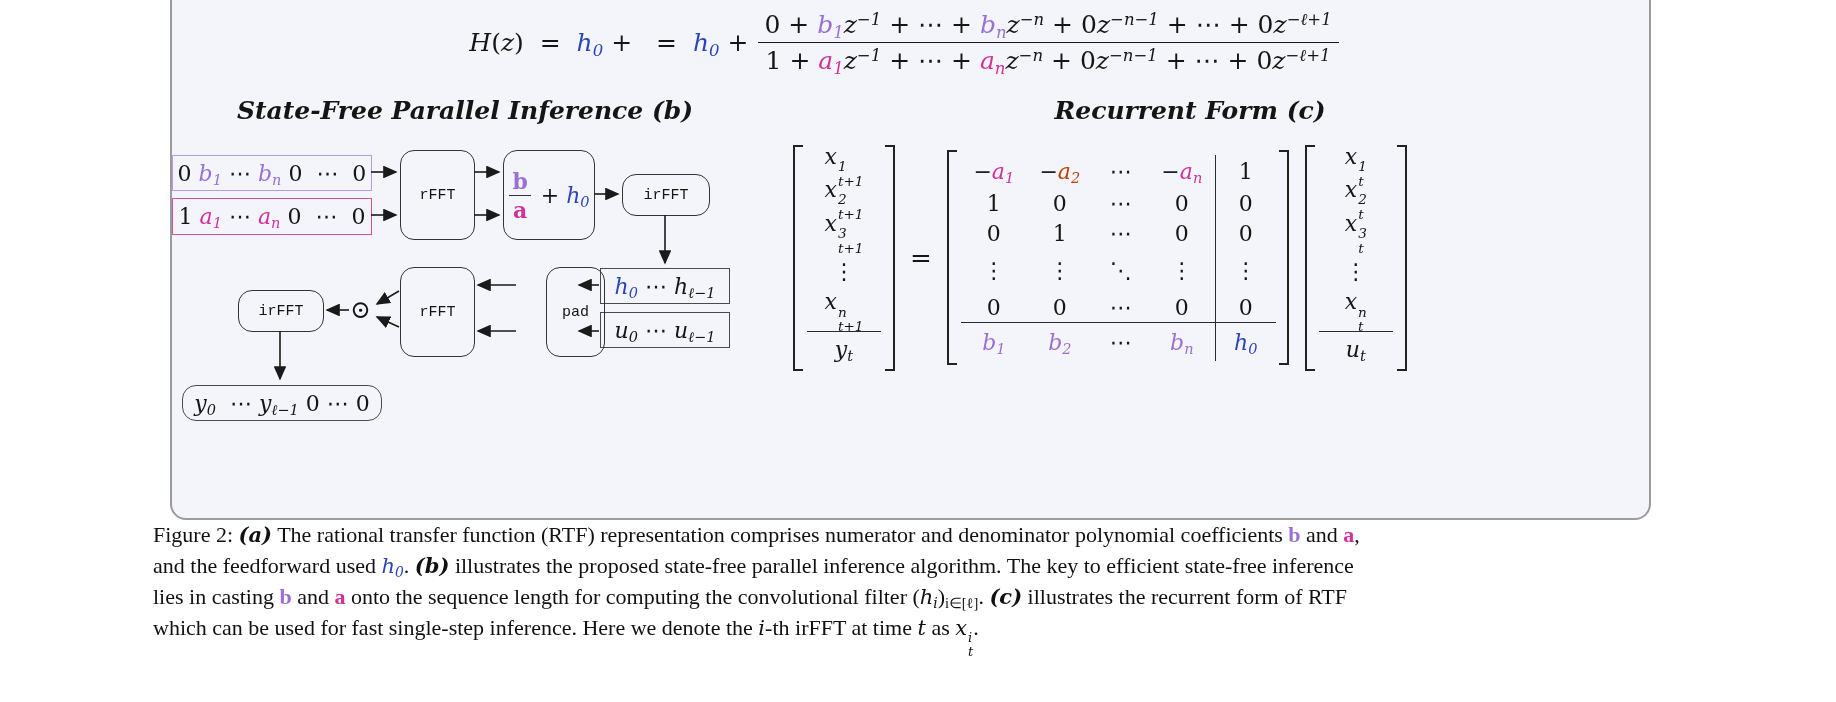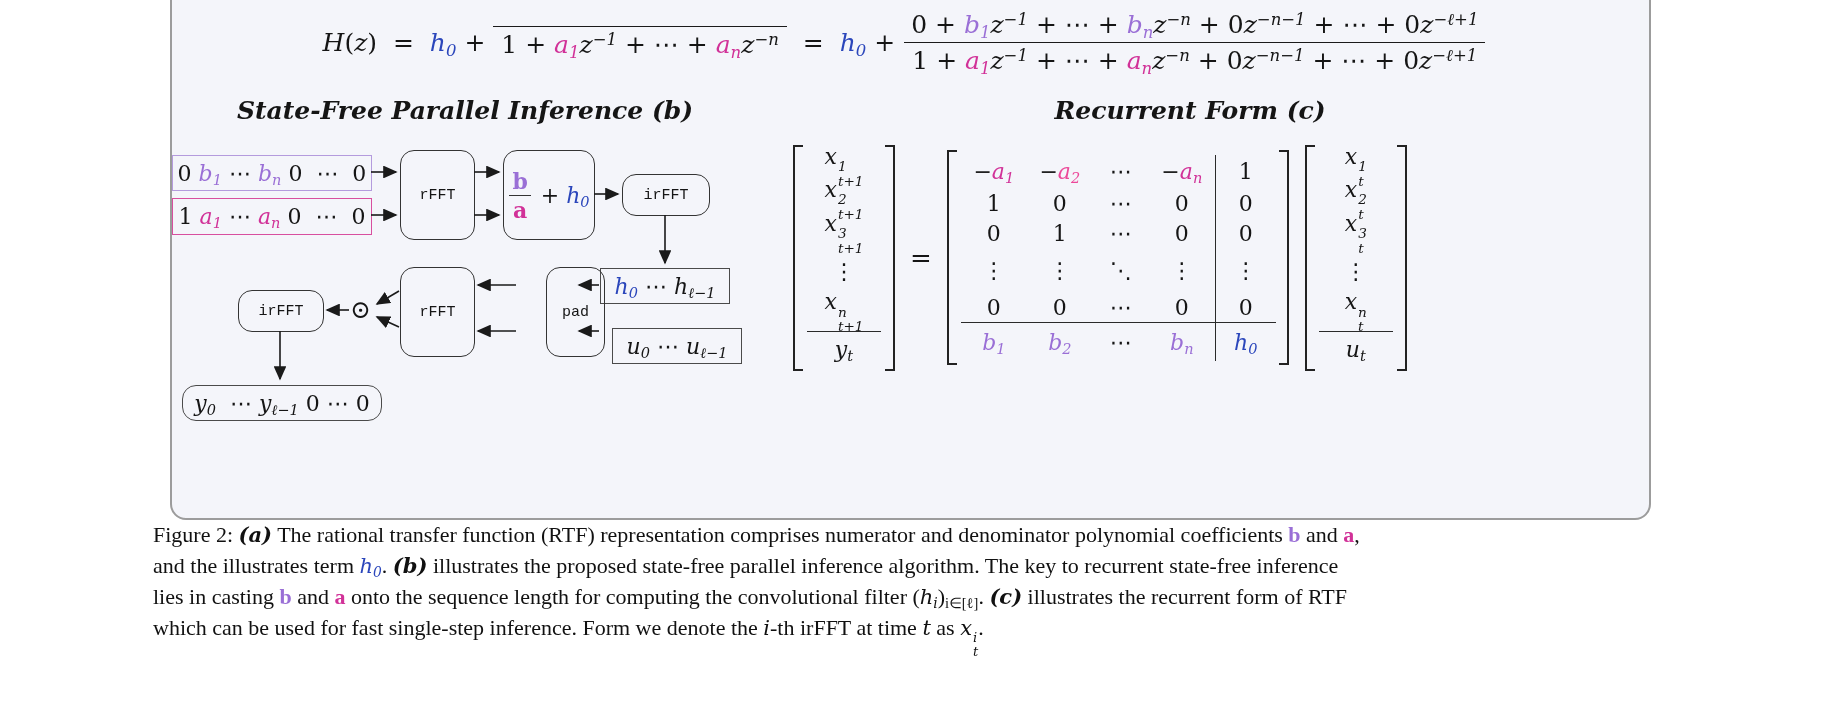--- a/index.html
+++ b/index.html
@@ -79,21 +79,20 @@
 </head>
 <body>
 
 <div class="page">
 
   <div class="panel"></div>
 
   <div class="formula">
     <span class="mtx"><span class="tk i">H</span><span class="tk r">(</span><span class="tk i">z</span><span class="tk r">)</span><span class="tk r">&nbsp;&nbsp;=&nbsp;&nbsp;</span><span class="tk i" style="color: rgb(43, 70, 187);">h<sub>0</sub></span><span class="tk r">&nbsp;+</span></span>
     <span class="frac">
-      <span class="den mtx"><span class="tk r">1 + </span><span class="tk i" style="color: rgb(209, 49, 152);">a<sub>1</sub></span><span class="tk i">z<sup>−1</sup></span><span class="tk r"> + ⋯ + </span><span class="tk i" style="color: rgb(209, 49, 152);">a<sub>n</sub></span><span class="tk i">z<sup>−n</sup></span></span>
     </span>
     <span class="mtx"><span class="tk r">&nbsp;=&nbsp;&nbsp;</span><span class="tk i" style="color: rgb(43, 70, 187);">h<sub>0</sub></span><span class="tk r">&nbsp;+</span></span>
     <span class="frac">
       <span class="num mtx"><span class="tk r">0 + </span><span class="tk i" style="color: rgb(154, 111, 214);">b<sub>1</sub></span><span class="tk i">z<sup>−1</sup></span><span class="tk r"> + ⋯ + </span><span class="tk i" style="color: rgb(154, 111, 214);">b<sub>n</sub></span><span class="tk i">z<sup>−n</sup></span><span class="tk r"> + 0</span><span class="tk i">z<sup>−n−1</sup></span><span class="tk r"> + ⋯ + 0</span><span class="tk i">z<sup>−ℓ+1</sup></span></span>
       <span class="den mtx"><span class="tk r">1 + </span><span class="tk i" style="color: rgb(209, 49, 152);">a<sub>1</sub></span><span class="tk i">z<sup>−1</sup></span><span class="tk r"> + ⋯ + </span><span class="tk i" style="color: rgb(209, 49, 152);">a<sub>n</sub></span><span class="tk i">z<sup>−n</sup></span><span class="tk r"> + 0</span><span class="tk i">z<sup>−n−1</sup></span><span class="tk r"> + ⋯ + 0</span><span class="tk i">z<sup>−ℓ+1</sup></span></span>
     </span>
   </div>
 
   <div class="heading right">Recurrent Form (c)</div>
   <div class="heading left">State-Free Parallel Inference (b)</div>
@@ -119,21 +118,21 @@
       <span class="den mtx"><span class="tk b" style="color: rgb(209, 49, 152);">a</span></span>
     </span>
     <span class="mtx"><span class="tk r"> + </span><span class="tk i" style="color: rgb(43, 70, 187);">h<sub>0</sub></span></span>
   </div>
   <div class="rbox" style="left:622px;top:174px;width:86px;height:40px;">irFFT</div>
   <div class="sqbox mtx" style="left:600px;top:268px;width:128px;height:34px;">
       <span class="tk i" style="color: rgb(43, 70, 187);">h<sub>0</sub></span>
       <span class="tk r"> ⋯ </span>
       <span class="tk i">h<sub>ℓ−1</sub></span>
     </div>
-  <div class="sqbox mtx" style="left:600px;top:328px;width:128px;height:34px;margin-left:12px;">
+  <div class="sqbox mtx" style="left:600px;top:312px;width:128px;height:34px;">
       <span class="tk i">u<sub>0</sub></span>
       <span class="tk r"> ⋯ </span>
       <span class="tk i">u<sub>ℓ−1</sub></span>
     </div>
   <div class="rbox" style="left:517px;top:267px;width:57px;height:88px;margin-left:29px;">pad</div>
   <div class="rbox" style="left:400px;top:267px;width:73px;height:88px;">rFFT</div>
   <span class="odot mtx" style="left:350px;top:297px;">⊙</span>
   <div class="rbox" style="left:238px;top:290px;width:84px;height:40px;">irFFT</div>
   <div class="sqbox mtx" style="left:182px;top:385px;width:198px;height:34px;border-radius:14px;">
       <span class="tk i">y<sub>0</sub></span>
@@ -191,21 +190,21 @@
     </div>
     <div class="eq mtx">=</div>
     <div class="brk">
       <div class="mat-grid mtx">
           <div class="cell">
             <span class="tk r">−</span>
             <span class="tk i" style="color: rgb(209, 49, 152);">a<sub>1</sub></span>
           </div>
           <div class="cell">
             <span class="tk r">−</span>
-            <span class="tk i" style="color: #ec4899;">a<sub>2</sub></span>
+            <span class="tk i" style="color: #c2410c;">a<sub>2</sub></span>
           </div>
           <div class="cell">
             <span class="tk r">⋯</span>
           </div>
           <div class="cell">
             <span class="tk r">−</span>
             <span class="tk i" style="color: rgb(209, 49, 152);">a<sub>n</sub></span>
           </div>
           <div class="cell">
             <span class="tk r">1</span>
@@ -306,18 +305,18 @@
           </div>
           <div class="cell">
             <span class="tk i">u<sub>t</sub></span>
           </div>
         </div>
     </div>
   </div>
 
   <div class="caption">
     <div class="cap-line"><span class="tk r">Figure 2: </span><span class="tk bi">(a)</span><span class="tk r"> The rational transfer function (RTF) representation comprises numerator and denominator polynomial coefficients </span><span class="tk b" style="color: rgb(154, 111, 214);">b</span><span class="tk r"> and </span><span class="tk b" style="color: rgb(209, 49, 152);">a</span><span class="tk r">,</span></div>
-    <div class="cap-line"><span class="tk r">and the illustrates term </span><span class="tk i" style="color: rgb(43, 70, 187);">h<sub>0</sub></span><span class="tk r">. </span><span class="tk bi">(b)</span><span class="tk r"> illustrates the proposed state-free parallel inference algorithm. The key to recurrent state-free inference</span></div>
+    <div class="cap-line"><span class="tk r">and the feedforward used </span><span class="tk i" style="color: rgb(43, 70, 187);">h<sub>0</sub></span><span class="tk r">. </span><span class="tk bi">(b)</span><span class="tk r"> illustrates the proposed state-free parallel inference algorithm. The key to efficient state-free inference</span></div>
     <div class="cap-line"><span class="tk r">lies in casting </span><span class="tk b" style="color: rgb(154, 111, 214);">b</span><span class="tk r"> and </span><span class="tk b" style="color: rgb(209, 49, 152);">a</span><span class="tk r"> onto the sequence length for computing the convolutional filter </span><span class="tk r">(</span><span class="tk i">h<sub>i</sub></span><span class="tk r">)<sub>i∈[ℓ]</sub></span><span class="tk r">. </span><span class="tk bi">(c)</span><span class="tk r"> illustrates the recurrent form of RTF</span></div>
-    <div class="cap-line"><span class="tk r">which can be used for fast single-step inference. Form we denote the </span><span class="tk i">i</span><span class="tk r">-th irFFT at time </span><span class="tk i">t</span><span class="tk r"> as </span><span class="tk i">x<span class="ss"><span>i</span><span>t</span></span></span><span class="tk r">.</span></div>
+    <div class="cap-line"><span class="tk r">which can be used for fast single-step inference. Here we denote the </span><span class="tk i">i</span><span class="tk r">-th irFFT at time </span><span class="tk i">t</span><span class="tk r"> as </span><span class="tk i">x<span class="ss"><span>i</span><span>t</span></span></span><span class="tk r">.</span></div>
   </div>
 
 </div>
 
 </body></html>

